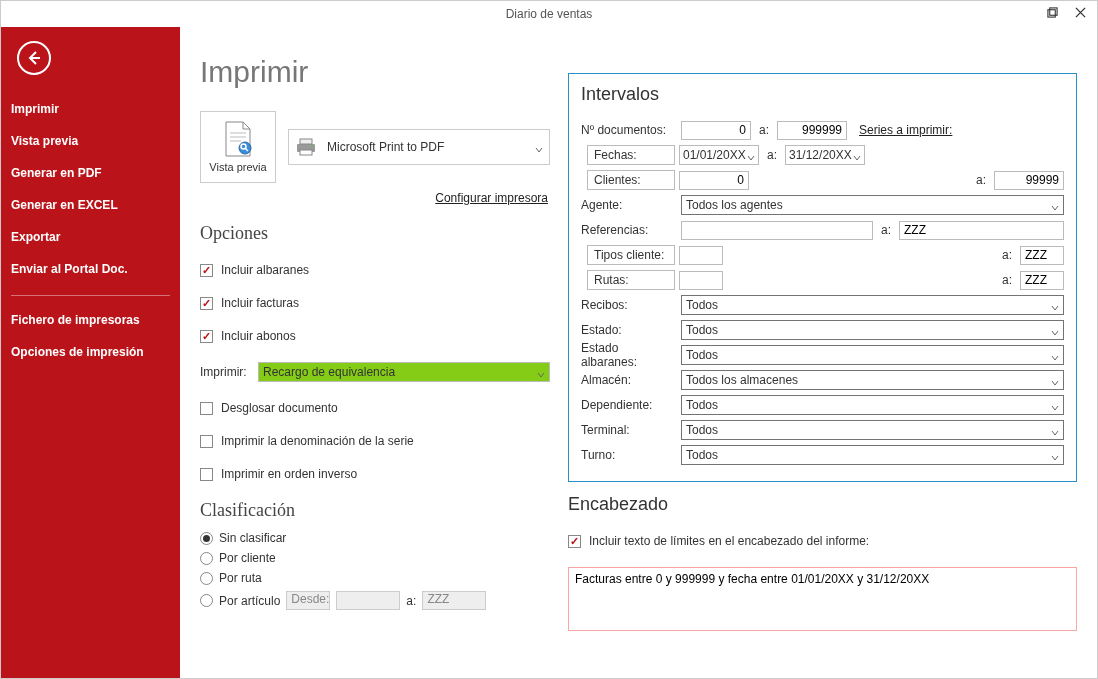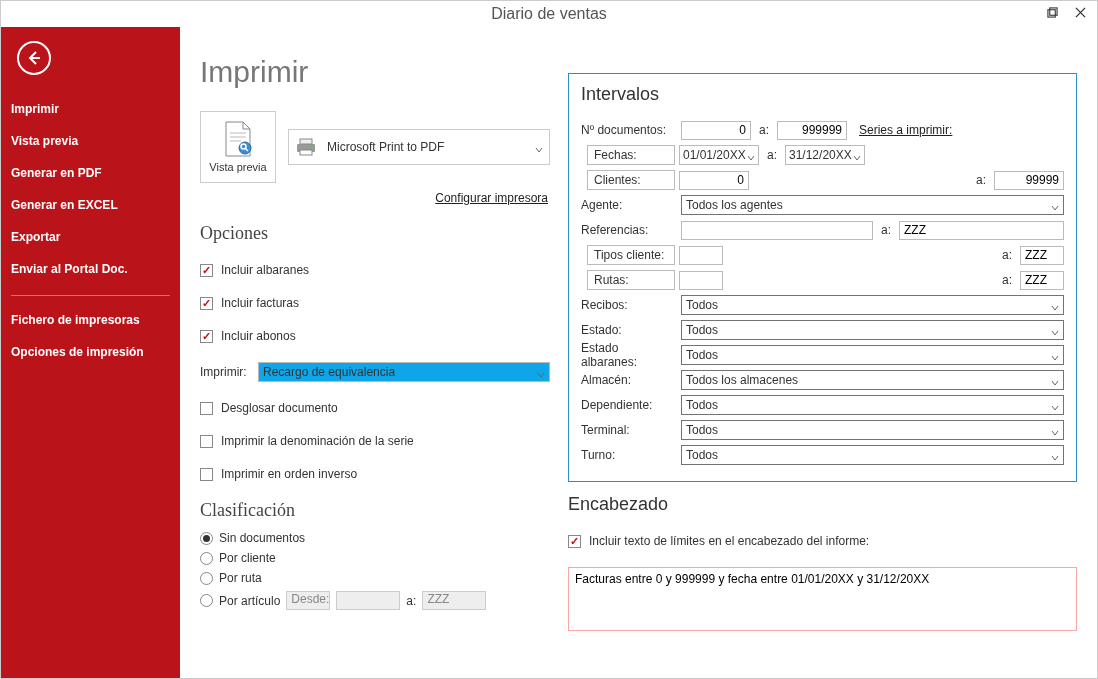--- a/index.html
+++ b/index.html
@@ -1,19 +1,19 @@
 <!DOCTYPE html>
 <html><head>
   <meta charset="utf-8">
   <style>
     * { box-sizing: border-box; margin: 0; padding: 0; }
     body { font-family: "Segoe UI", Tahoma, sans-serif; font-size: 12px; color: #333; background: #fff; width: 1098px; height: 679px; overflow: hidden; }
     .window { display: flex; flex-direction: column; width: 1098px; height: 679px; border: 1px solid #ccc; }
     .titlebar { height: 26px; display: flex; align-items: center; justify-content: center; position: relative; background: #fff; }
-    .titlebar-title { font-size: 16px; color: #555; }
+    .titlebar-title { font-size: 12px; color: #555; }
     .titlebar-controls { position: absolute; right: 4px; top: 0; display: flex; gap: 2px; }
     .tb-btn { width: 26px; height: 22px; display: flex; align-items: center; justify-content: center; cursor: pointer; color: #333; }
     .tb-btn svg { width: 11px; height: 11px; }
     .body { flex: 1; display: flex; overflow: hidden; }
     
     .sidebar { width: 179px; background: #ba141a; color: #fff; padding: 14px 0 0 0; display: flex; flex-direction: column; }
     .back-circle { width: 34px; height: 34px; border: 2px solid #fff; border-radius: 50%; margin-left: 16px; display: flex; align-items: center; justify-content: center; cursor: pointer; margin-bottom: 18px; }
     .back-circle svg { width: 16px; height: 16px; fill: #fff; }
     .side-item { padding: 9px 12px 9px 10px; font-size: 12px; cursor: pointer; font-weight: 600; }
     .side-sep { border-top: 1px solid rgba(255,255,255,0.4); margin: 10px 10px 8px 10px; }
@@ -31,21 +31,21 @@
     .printer-icon { width: 22px; height: 18px; }
     .chev { width: 8px; height: 8px; }
     .config-link { text-align: right; text-decoration: underline; color: #222; font-size: 12px; margin: 8px 2px 18px 0; cursor: pointer; }
     
     h2.sect { font-size: 18px; font-weight: 400; color: #444; margin: 10px 0 10px 0; font-family: Liberation Serif, serif; }
     .check-row { display: flex; align-items: center; gap: 8px; margin: 19px 0; }
     .chk { width: 13px; height: 13px; border: 1px solid #888; display: flex; align-items: center; justify-content: center; cursor: pointer; }
     .chk.checked::after { content: "✓"; font-size: 11px; line-height: 1; color: #ba141a; font-weight: bold; }
     .form-row-inline { display: flex; align-items: center; gap: 6px; margin: 5px 0; }
     .lbl { font-size: 12px; }
-    .select-box { flex: 1; height: 20px; border: 1px solid #bbb; display: flex; align-items: center; justify-content: space-between; padding: 0 4px; cursor: pointer; background: #0ea5e9; font-size: 12px; }
+    .select-box { flex: 1; height: 20px; border: 1px solid #bbb; display: flex; align-items: center; justify-content: space-between; padding: 0 4px; cursor: pointer; background: #84cc16; font-size: 12px; }
     
     .radio-row { display: flex; align-items: center; gap: 6px; margin: 6px 0; }
     .radio { width: 13px; height: 13px; border: 1px solid #888; border-radius: 50%; display: flex; align-items: center; justify-content: center; cursor: pointer; }
     .radio.sel::after { content: ""; width: 7px; height: 7px; border-radius: 50%; background: #333; }
     .mini-input { height: 19px; border: 1px solid #a3a3a3; padding: 0 4px; font-size: 12px; background: #fff; }
     .mini-input.disabled { background: #eee; border-color: #ccc; color: #888; }
     
     .intervals-box { border: 1px solid #2a8ec8; padding: 10px 12px 12px 12px; margin-top: 36px; }
     .intervals-box h2 { font-size: 18px; font-weight: 400; color: #333; margin-bottom: 14px; }
     .fr { display: flex; align-items: center; margin: 3px 0; height: 22px; gap: 4px; }
@@ -175,21 +175,21 @@
             <span class="lbl">Imprimir la denominación de la serie</span>
           </div>
         <div class="check-row">
             <span class="chk"></span>
             <span class="lbl">Imprimir en orden inverso</span>
           </div>
 
         <h2 class="sect" style="margin-top:18px;">Clasificación</h2>
         <div class="radio-row">
             <span class="radio sel"></span>
-            <span class="lbl">Sin documentos</span>
+            <span class="lbl">Sin clasificar</span>
           </div>
         <div class="radio-row">
             <span class="radio"></span>
             <span class="lbl">Por cliente</span>
           </div>
         <div class="radio-row">
             <span class="radio"></span>
             <span class="lbl">Por ruta</span>
           </div>
         <div class="radio-row">

